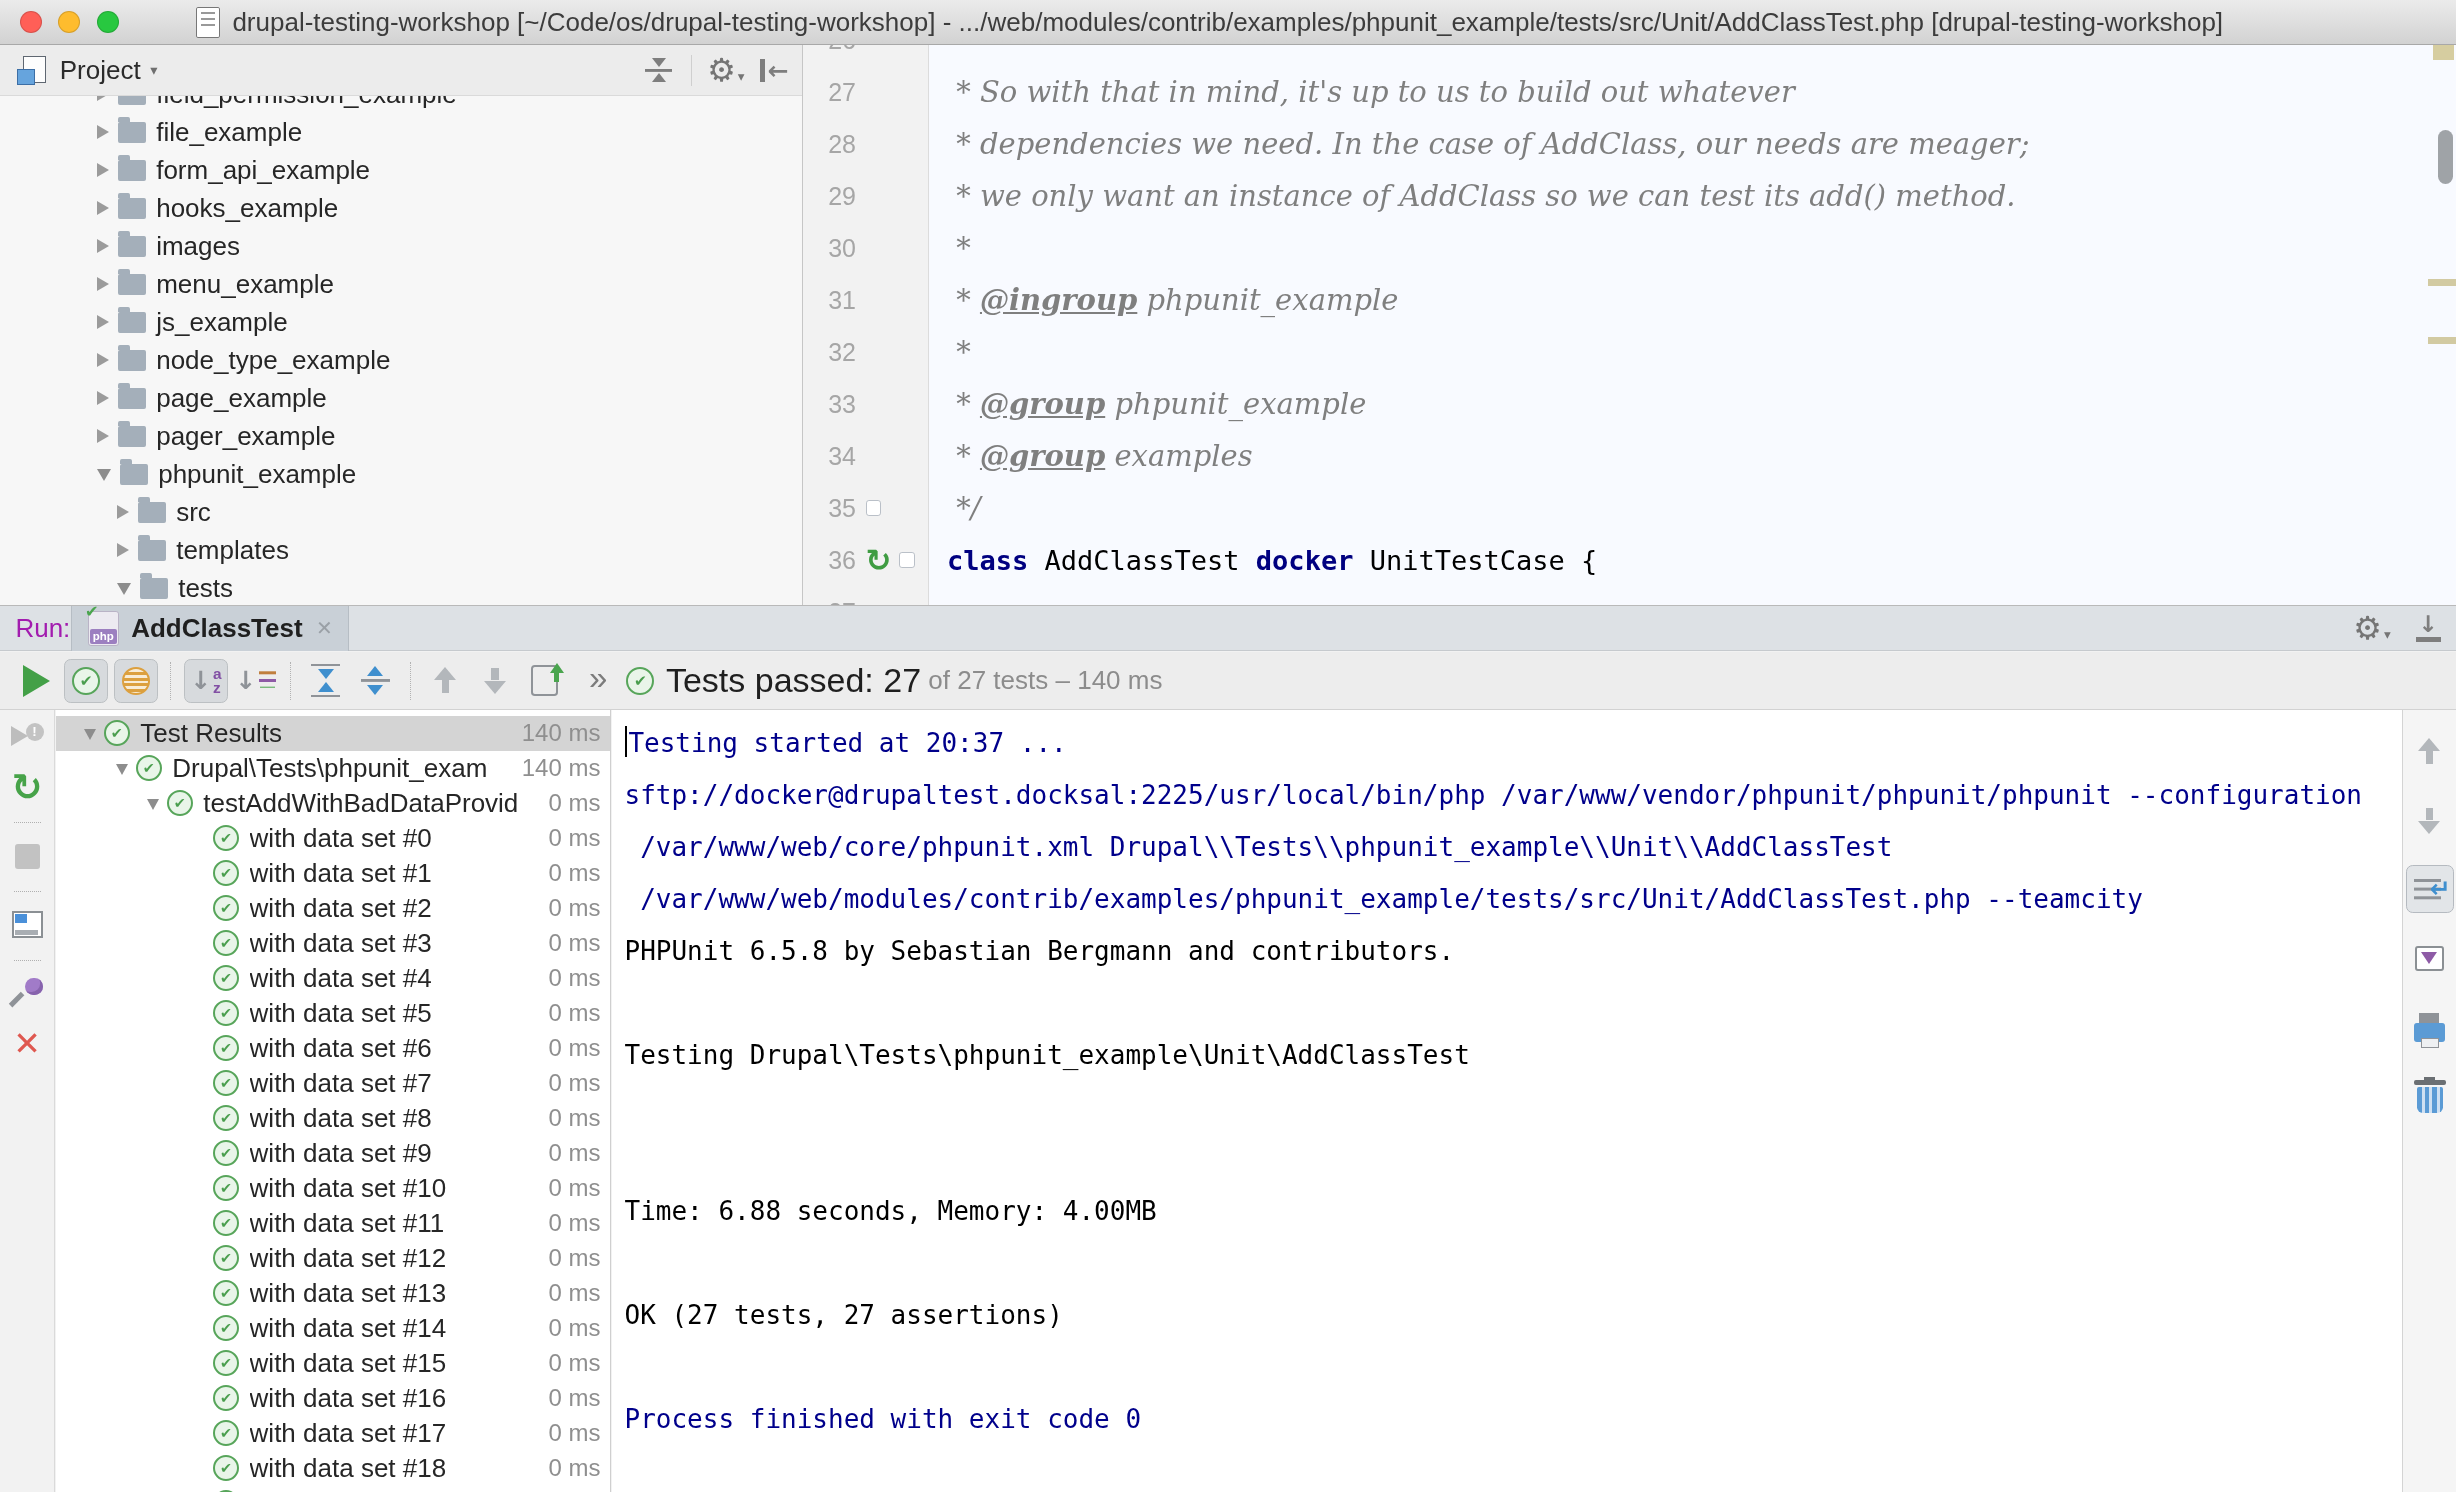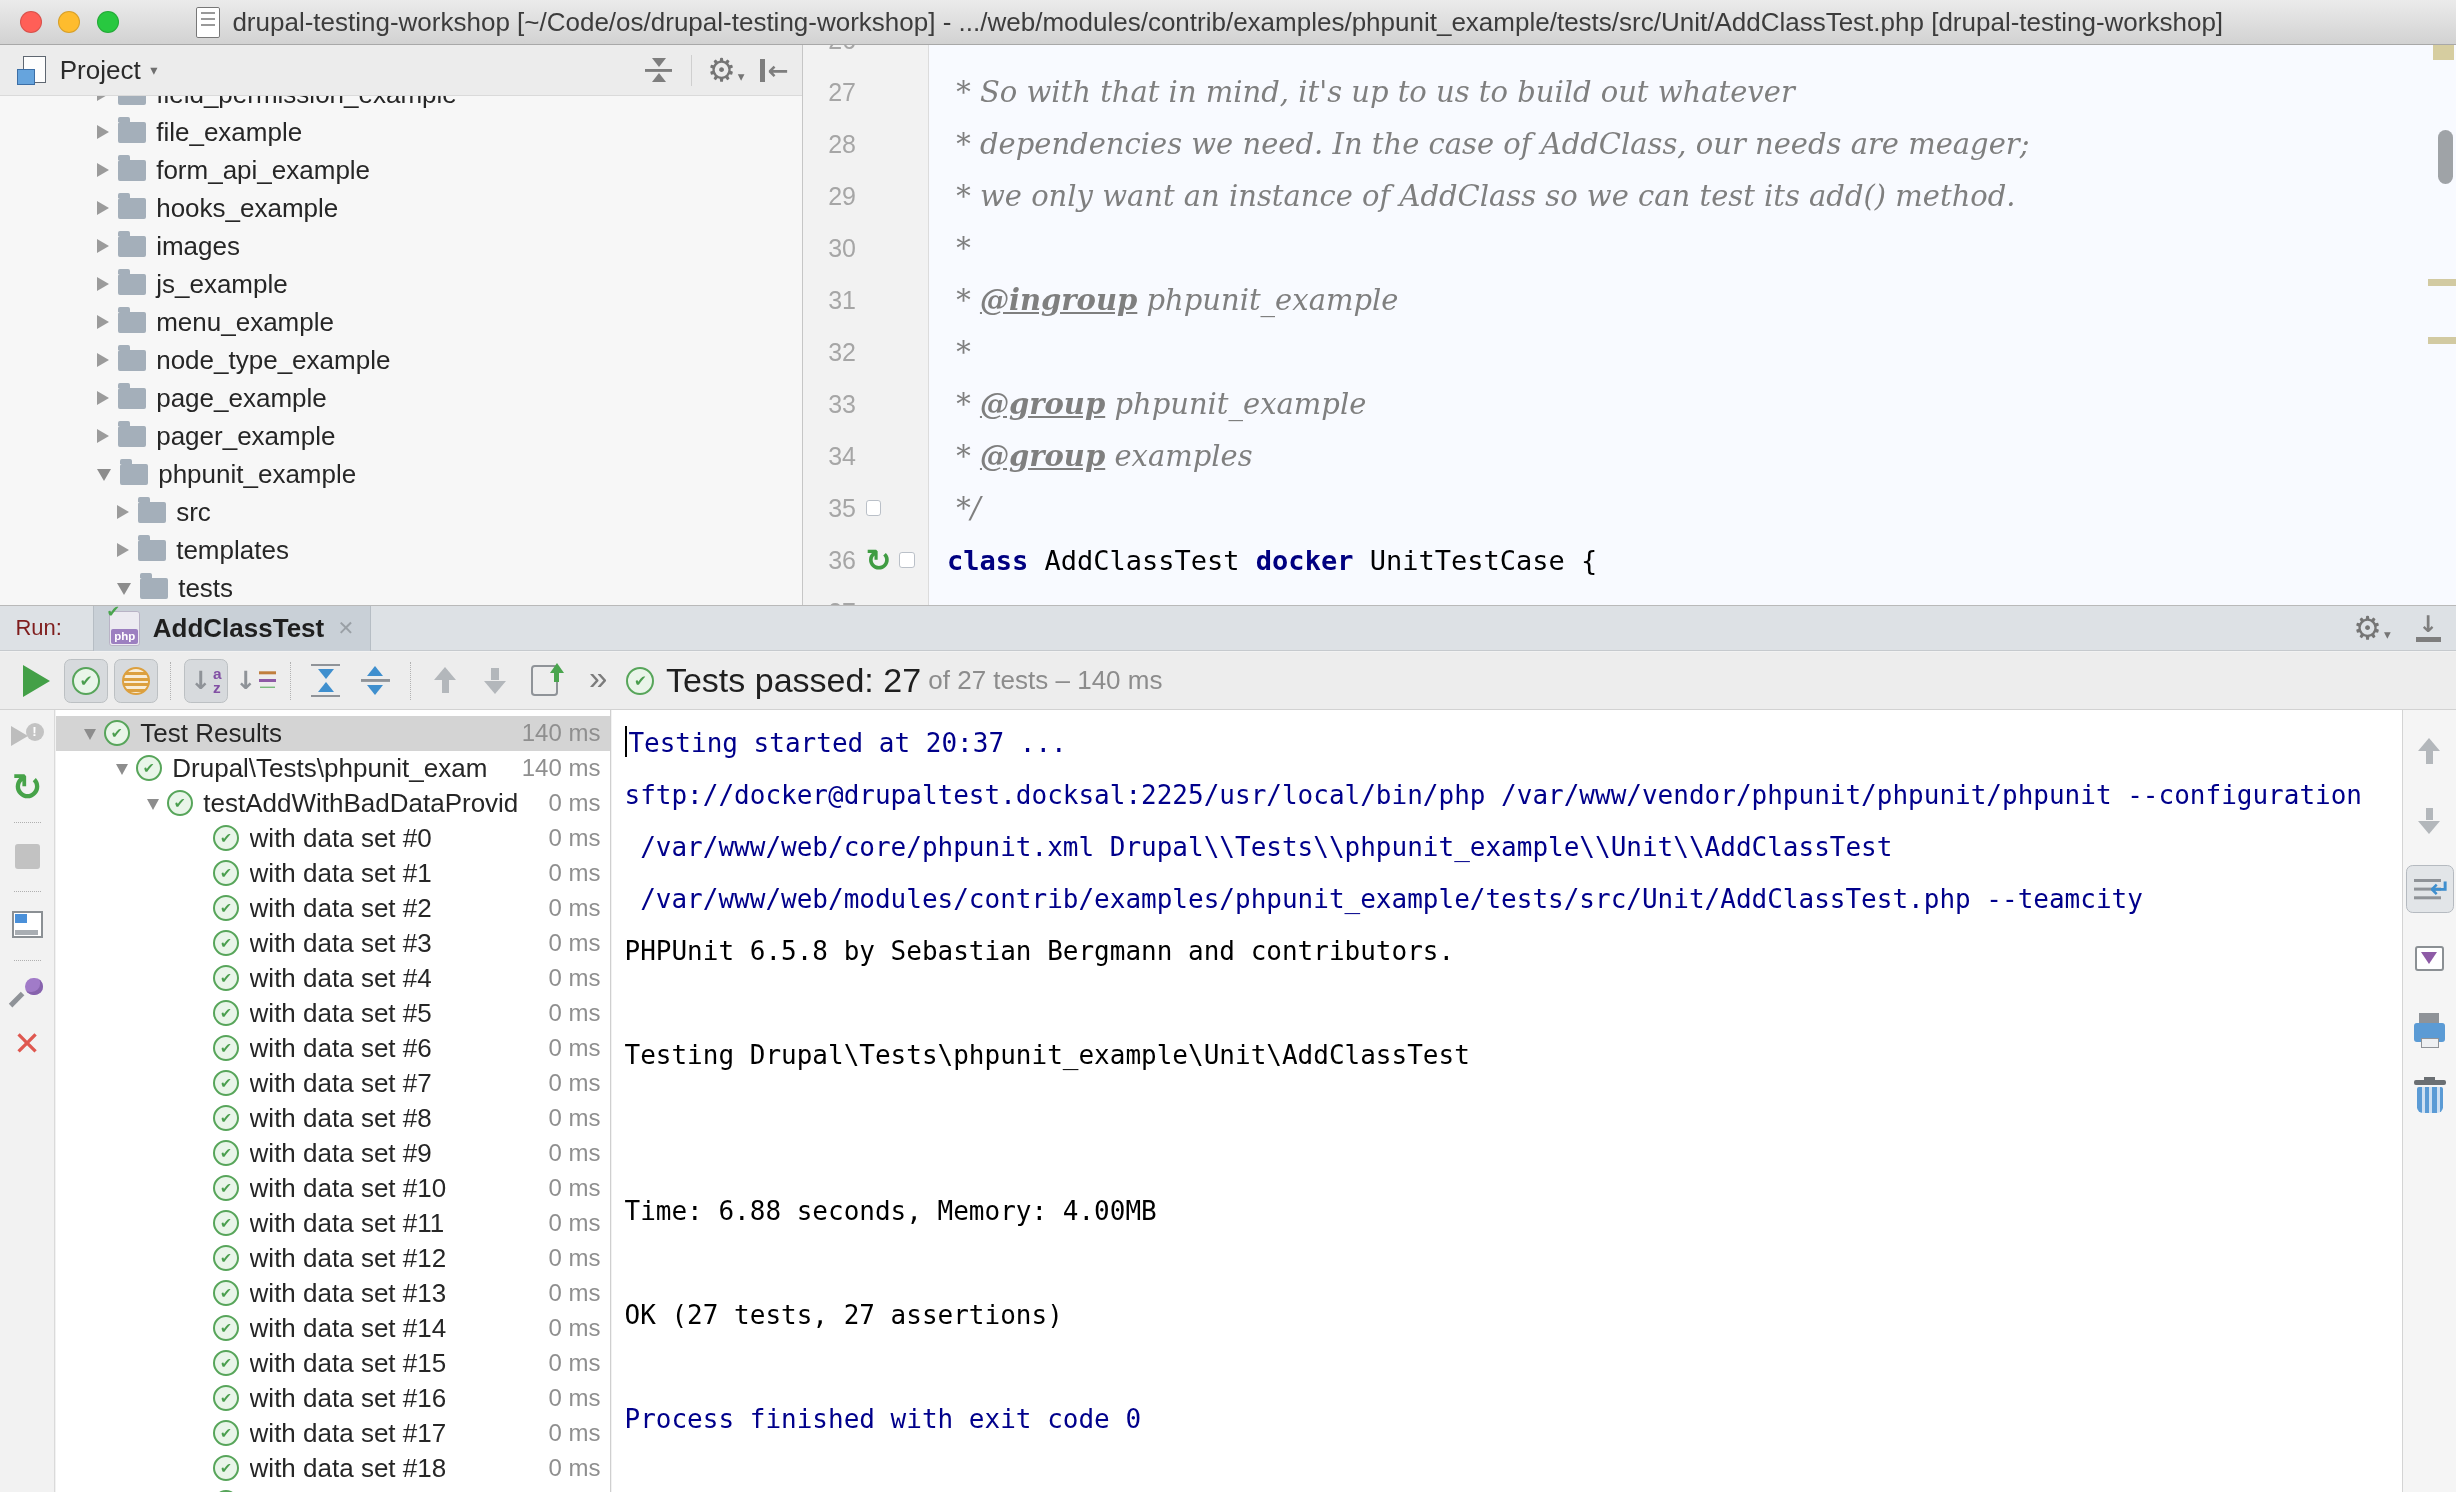--- a/index.html
+++ b/index.html
@@ -77,21 +77,21 @@
   .seg-kw   { color:#000080; font-weight:bold; font-family:"DejaVu Sans Mono", monospace; font-size:27px; }
   .seg-plain{ color:#000; font-family:"DejaVu Sans Mono", monospace; font-size:27px; }
   #ed-square { position:absolute; right:1.9px; top:-1.9px; width:21px; height:17.3px; background:#d6cda0; }
   #ed-thumb { position:absolute; right:2.9px; top:85px; width:15.4px; height:54px; background:#8f9398; border-radius:7.7px; opacity:.85; }
   .ed-tick { position:absolute; right:0; width:28px; height:6.7px; background:#d2caa2; }
 
   
   #run-panel { position:absolute; left:0; top:605px; width:2456px; height:888px; background:#f2f2f2; border-top:1px solid #b9b9b9; }
   #run-tabbar { position:absolute; left:0; top:0; width:100%; height:45px; background:#dde1e5;
     border-bottom:1px solid #c6cace; display:flex; align-items:center; }
-  #run-label { font-size:22px; color:#7f1d1d; margin-left:15.4px; margin-right:31px; }
+  #run-label { font-size:26px; color:#a21caf; margin-left:15.4px; margin-right:1px; }
   #run-tab { height:45px; background:#c9d0d7; display:flex; align-items:center; padding:0 15.4px;
     border-right:1px solid #b6bdc4; border-left:1px solid #b6bdc4; }
   .phpicon { width:31px; height:35px; background:#eceaf1; border:1.9px solid #b9b3c6; border-radius:2.9px;
     position:relative; margin-right:12.5px; flex:none; }
   .phpicon::before { content:"php"; position:absolute; bottom:1px; left:1px; right:1px; background:#9c7fc0;
     color:#fff; font-size:11.5px; font-weight:bold; text-align:center; border-radius:1.9px; line-height:14.4px; }
   .phpicon::after { content:"\2714"; font-family:"DejaVu Sans"; position:absolute; top:-9.6px; left:-3.8px; color:#4aa54e; font-size:16.3px; font-weight:bold; }
   #run-tab-label { font-size:26px; font-weight:bold; color:#1f1f1f; }
   .tab-close { font-family:"DejaVu Sans"; font-size:20px; color:#9aa0a6; margin-left:13.4px; }
   #tabbar-right { margin-left:auto; display:flex; align-items:center; gap:25px; margin-right:15.4px; }
@@ -246,26 +246,26 @@
           <span class="ptree-label">hooks_example</span>
         </div>
         <div class="ptree-row lvl1">
           <span class="tri tri-right"></span>
           <span class="folder"></span>
           <span class="ptree-label">images</span>
         </div>
         <div class="ptree-row lvl1">
           <span class="tri tri-right"></span>
           <span class="folder"></span>
+          <span class="ptree-label">menu_example</span>
+        </div>
+        <div class="ptree-row lvl1">
+          <span class="tri tri-right"></span>
+          <span class="folder"></span>
           <span class="ptree-label">js_example</span>
-        </div>
-        <div class="ptree-row lvl1">
-          <span class="tri tri-right"></span>
-          <span class="folder"></span>
-          <span class="ptree-label">menu_example</span>
         </div>
         <div class="ptree-row lvl1">
           <span class="tri tri-right"></span>
           <span class="folder"></span>
           <span class="ptree-label">node_type_example</span>
         </div>
         <div class="ptree-row lvl1">
           <span class="tri tri-right"></span>
           <span class="folder"></span>
           <span class="ptree-label">page_example</span>

